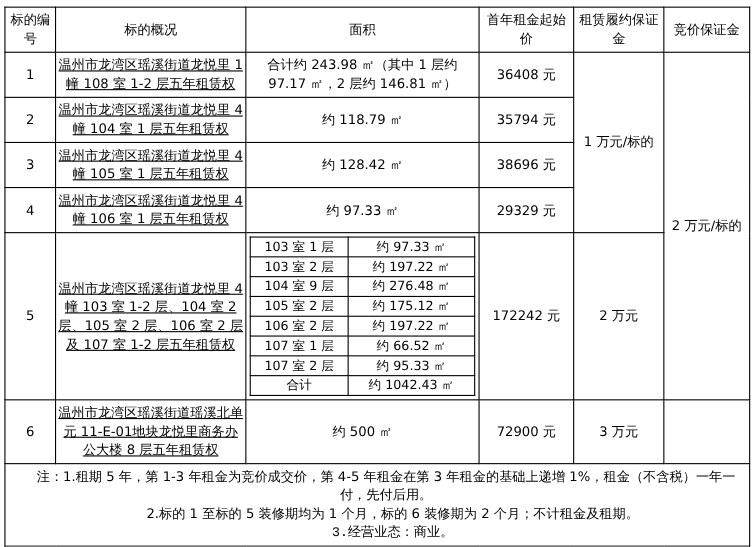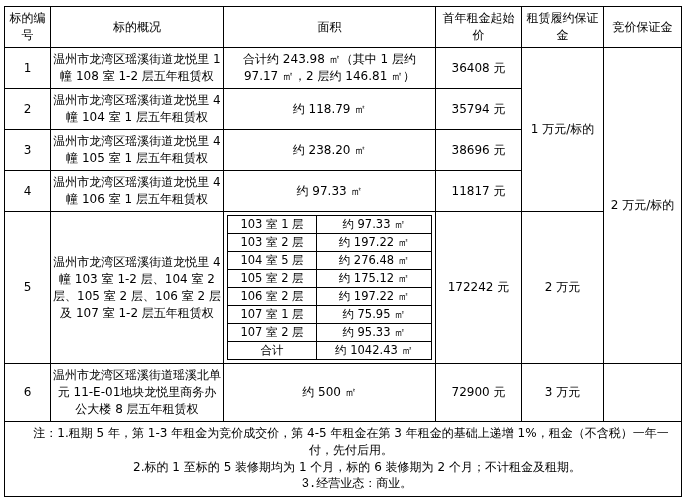--- a/index.html
+++ b/index.html
@@ -46,20 +46,21 @@
   .c-desc { width: 173px; }
   .c-area { width: 212px; }
   .c-price { width: 86px; }
   .c-deposit { width: 82px; }
   .c-bid { width: 78px; }
 
   .desc {
     text-align: center;
     padding-left: 4px;
     padding-right: 4px;
+    text-decoration: underline;
   }
   .area-txt {
     text-align: center;
   }
   .area-multi {
     text-align: center;
     padding-left: 2px;
     padding-right: 2px;
   }
   table.sub {
@@ -125,60 +126,60 @@
       <tr>
         <td>2</td>
         <td class="desc">温州市龙湾区瑶溪街道龙悦里 4幢 104 室 1 层五年租赁权</td>
         <td class="area-txt">约 118.79 ㎡</td>
         <td>35794 元</td>
       </tr>
 
       <tr>
         <td>3</td>
         <td class="desc">温州市龙湾区瑶溪街道龙悦里 4幢 105 室 1 层五年租赁权</td>
-        <td class="area-txt">约 238.20 ㎡</td>
+        <td class="area-txt">约 128.42 ㎡</td>
         <td>38696 元</td>
       </tr>
 
       <tr>
         <td>4</td>
         <td class="desc">温州市龙湾区瑶溪街道龙悦里 4幢 106 室 1 层五年租赁权</td>
         <td class="area-txt">约 97.33 ㎡</td>
-        <td>11817 元</td>
+        <td>29329 元</td>
       </tr>
 
       <tr>
         <td>5</td>
         <td class="desc">温州市龙湾区瑶溪街道龙悦里 4幢 103 室 1-2 层、104 室 2 层、105 室 2 层、106 室 2 层及 107 室 1-2 层五年租赁权</td>
         <td class="area-multi">
           <table class="sub">
             <tbody>
               <tr>
                 <td class="k">103 室 1 层</td>
                 <td class="v">约 97.33 ㎡</td>
               </tr>
               <tr>
                 <td class="k">103 室 2 层</td>
                 <td class="v">约 197.22 ㎡</td>
               </tr>
               <tr>
-                <td class="k">104 室 5 层</td>
+                <td class="k">104 室 9 层</td>
                 <td class="v">约 276.48 ㎡</td>
               </tr>
               <tr>
                 <td class="k">105 室 2 层</td>
                 <td class="v">约 175.12 ㎡</td>
               </tr>
               <tr>
                 <td class="k">106 室 2 层</td>
                 <td class="v">约 197.22 ㎡</td>
               </tr>
               <tr>
                 <td class="k">107 室 1 层</td>
-                <td class="v">约 75.95 ㎡</td>
+                <td class="v">约 66.52 ㎡</td>
               </tr>
               <tr>
                 <td class="k">107 室 2 层</td>
                 <td class="v">约 95.33 ㎡</td>
               </tr>
               <tr>
                 <td class="k">合计</td>
                 <td class="v">约 1042.43 ㎡</td>
               </tr>
             </tbody>

